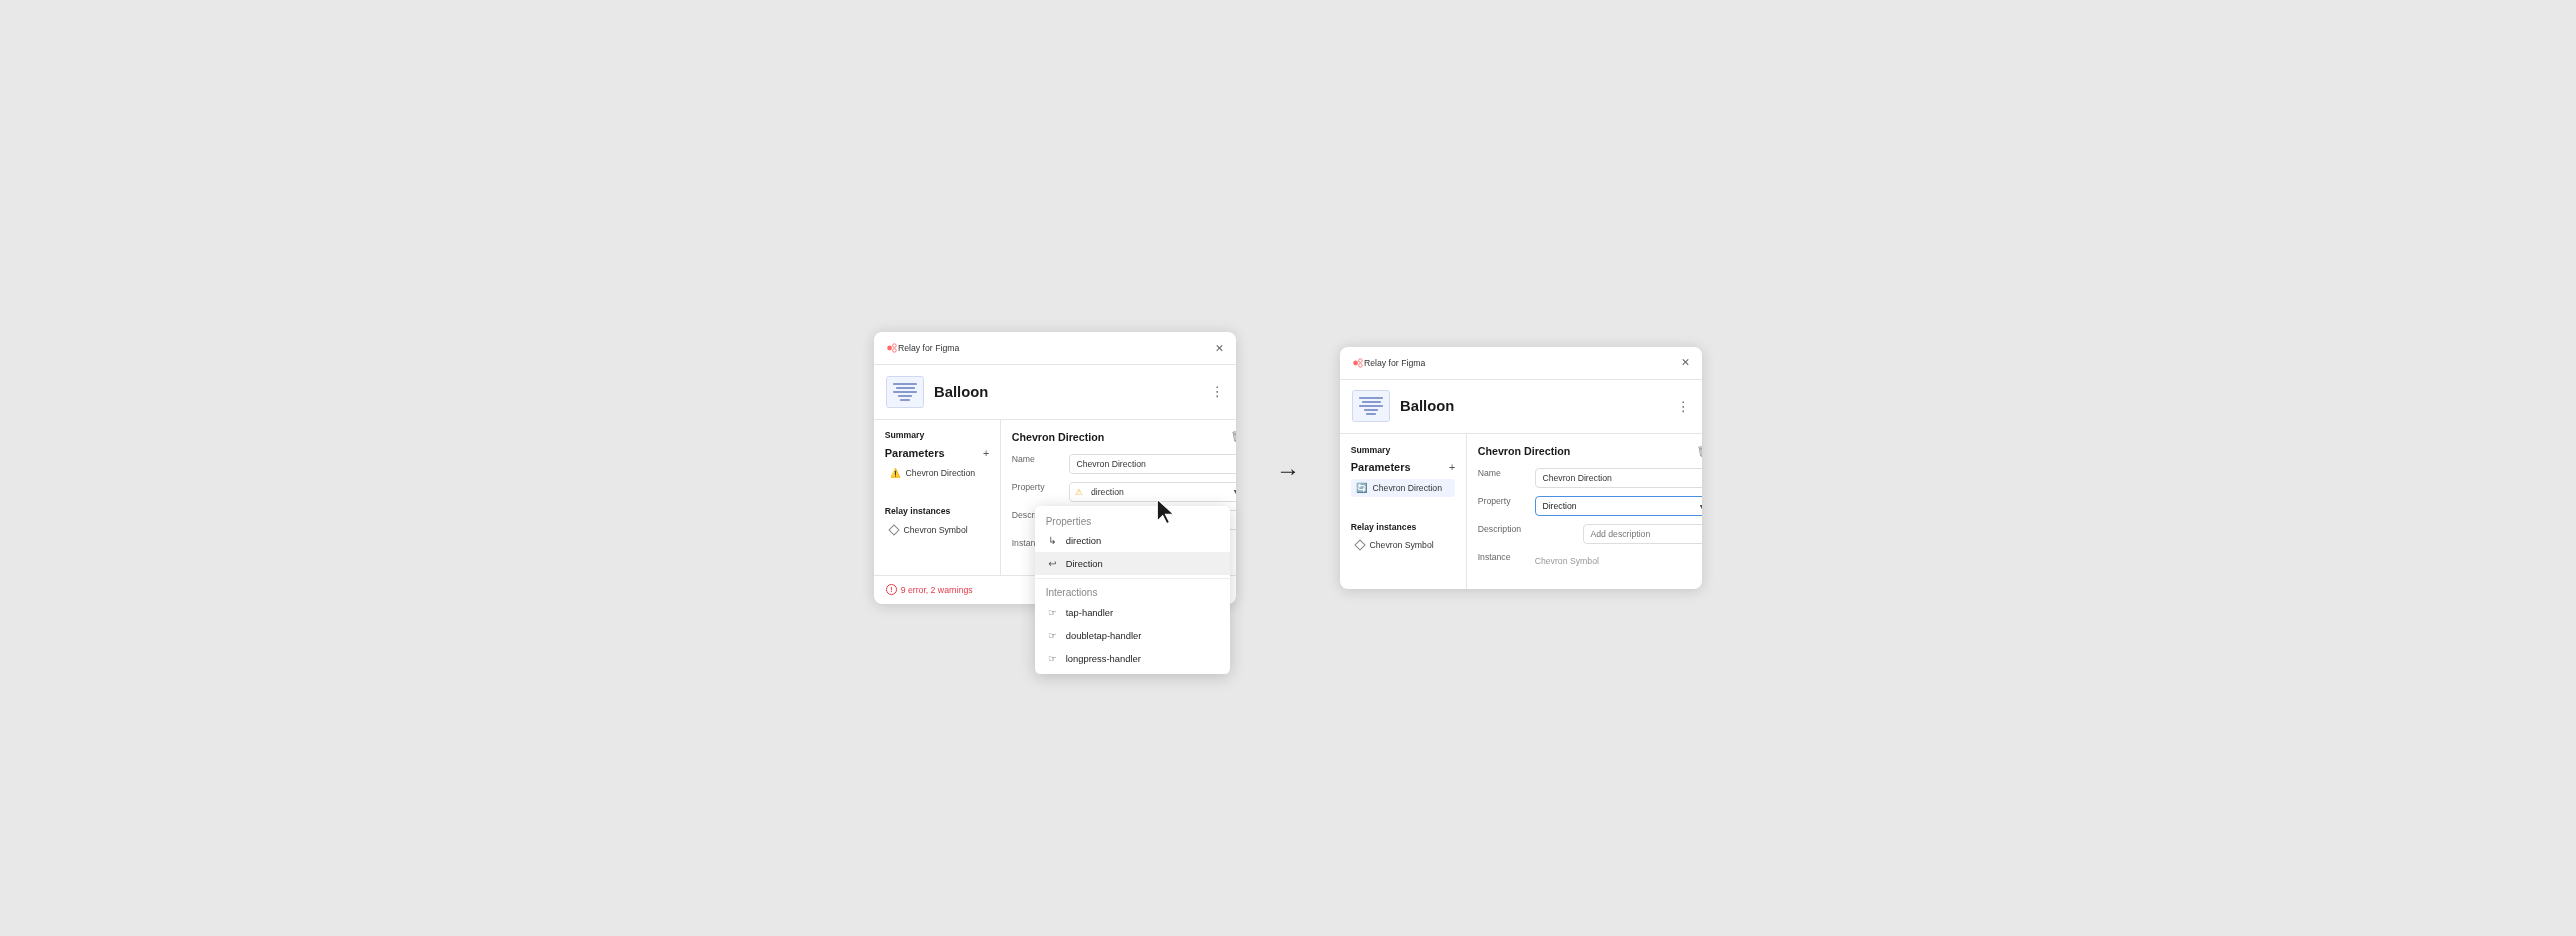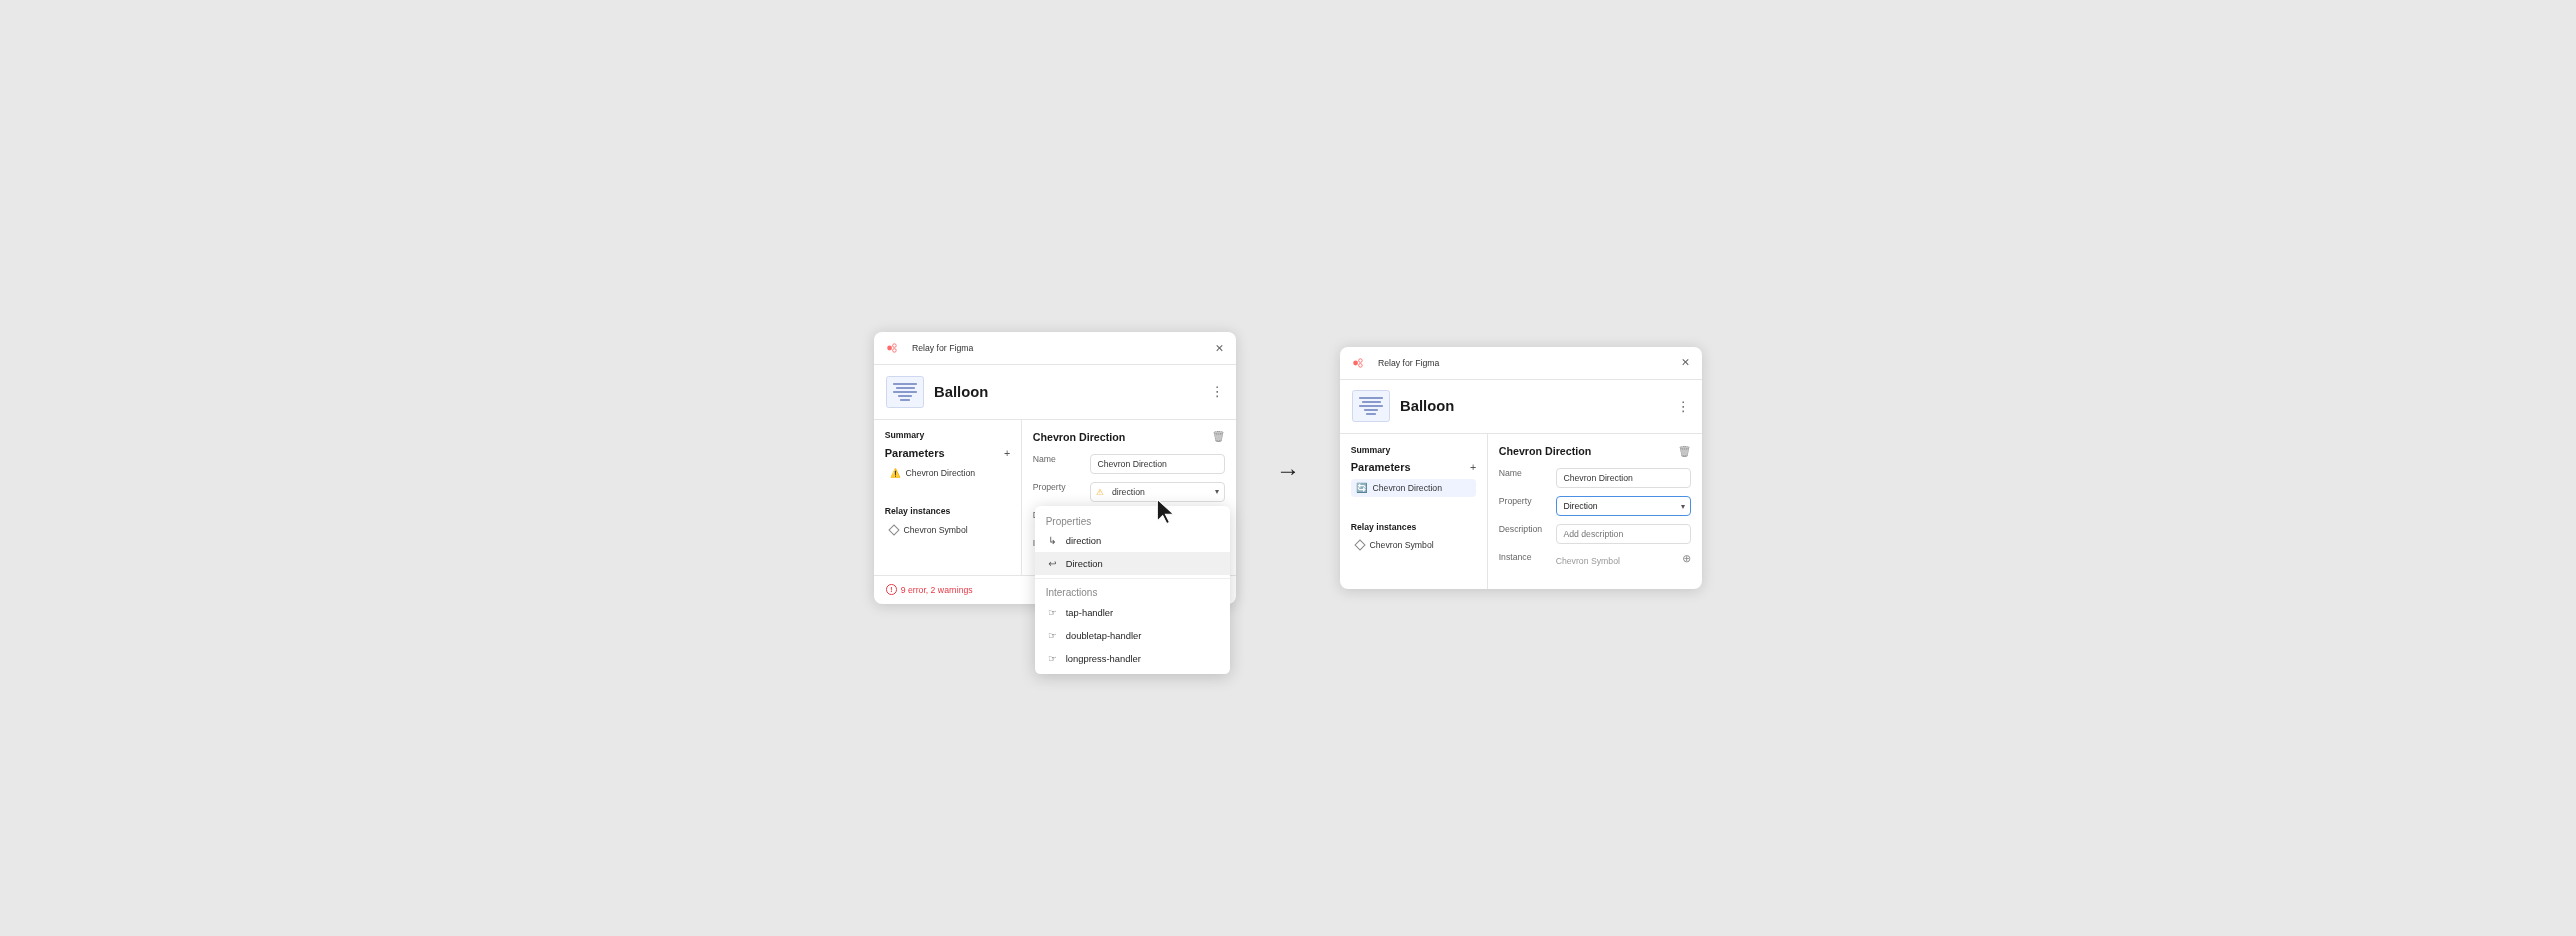--- a/index.html
+++ b/index.html
@@ -29,21 +29,21 @@
     .panel-header {
       display: flex;
       align-items: center;
       justify-content: space-between;
       padding: 9.4px 12px;
       border-bottom: 0.7px solid #e5e5e5;
     }
     .relay-logo {
       display: flex;
       align-items: center;
-      gap: 14px;
+      gap: 0;
       font-size: 8.7px;
       font-weight: 500;
       color: #333;
     }
     .relay-icon {
       width: 12px;
       height: 12px;
     }
     .close-icon {
       cursor: pointer;
@@ -97,21 +97,21 @@
     }
 
     
     .panel-body {
       display: flex;
       flex: 1;
     }
 
     
     .sidebar {
-      width: 148px;
+      width: 127px;
       border-right: 0.7px solid #e5e5e5;
       padding: 10.7px;
       flex-shrink: 0;
     }
     .sidebar-section-title {
       font-size: 8.7px;
       font-weight: 600;
       color: #1a1a1a;
       margin-bottom: 6.7px;
     }
@@ -222,20 +222,21 @@
       padding: 4px 6.7px;
       border: 0.7px solid #ddd;
       border-radius: 4px;
       font-size: 8.7px;
       color: #333;
       background: #fff;
       outline: none;
     }
     .form-input.placeholder {
       color: #aaa;
+      margin-left: 48px;
     }
     .form-input.readonly {
       color: #999;
       background: transparent;
       border: none;
       padding-left: 0;
     }
 
     .property-select-wrap {
       flex: 1;

